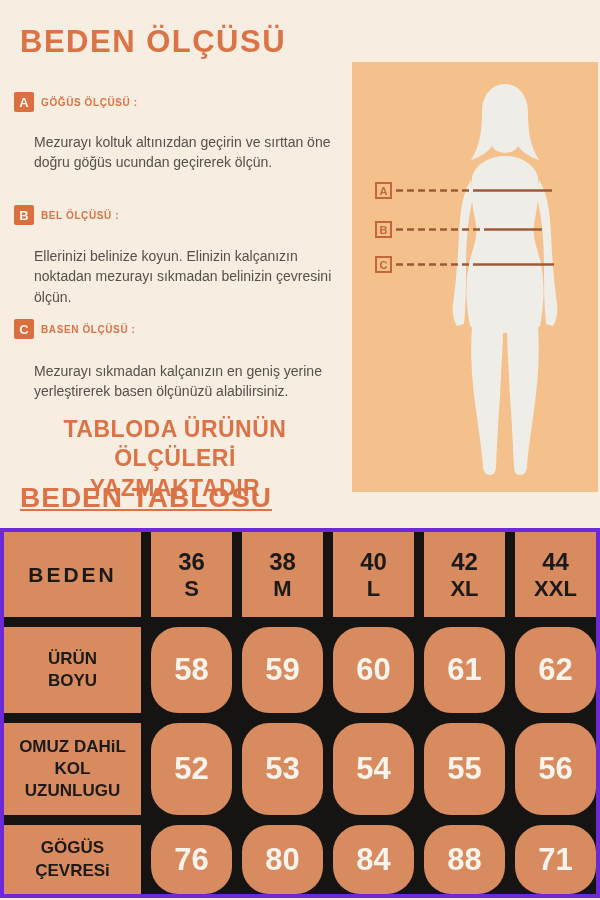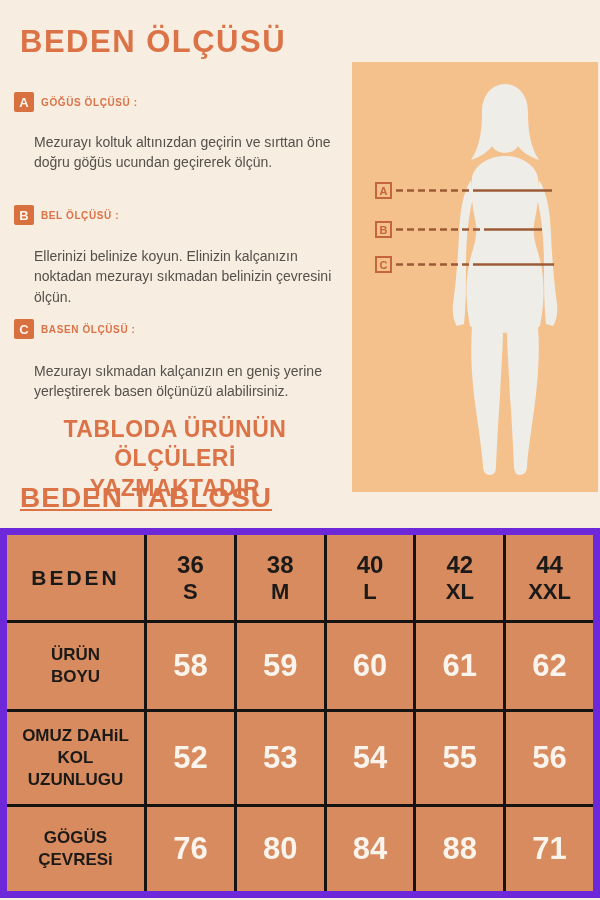--- a/index.html
+++ b/index.html
@@ -39,33 +39,33 @@
     font-size:28px; font-weight:700; letter-spacing:1px; color:#DB7347;text-decoration:underline;
   }
   
   .figure-panel {
     position:absolute; left:352px; top:62px; width:246px; height:430px;
     background:#F4C18D;
   }
   
   .size-table {
     position:absolute; left:0; top:528px; width:600px; height:370px;
-    background:#161412; border:7px solid #6d28d9;
+    background:#161412; border:4px solid #6d28d9;
     display:grid; grid-template-columns:137px repeat(5, 1fr);
-    grid-template-rows:85px 86px 92px 1fr; gap:3px;
+    grid-template-rows:85px 86px 92px 1fr; gap:10px;
   }
   .cell {
     background:#D78B5E; display:flex; flex-direction:column;
     align-items:center; justify-content:center; text-align:center;
   }
   .corner-label { font-size:21px; font-weight:800; letter-spacing:3px; color:#1C1A18; }
   .size-num  { font-size:24px; font-weight:700; color:#1C1A18; line-height:1.15; }
   .size-code { font-size:22px; font-weight:700; color:#1C1A18; line-height:1.15; }
   .row-label-line { font-size:17px; font-weight:700; color:#1C1A18; line-height:1.3; }
-  .value-cell { font-size:31px; font-weight:700; color:#FAF4EC; }
+  .value-cell { font-size:31px; font-weight:700; color:#FAF4EC;border-radius:27px; }
 </style>
 </head>
 <body>
 
 <div class="page">
 
   <div class="main-title">BEDEN ÖLÇÜSÜ</div>
 
   <div class="section-heading sec-a-h">
     <span class="letter-box">A</span>

